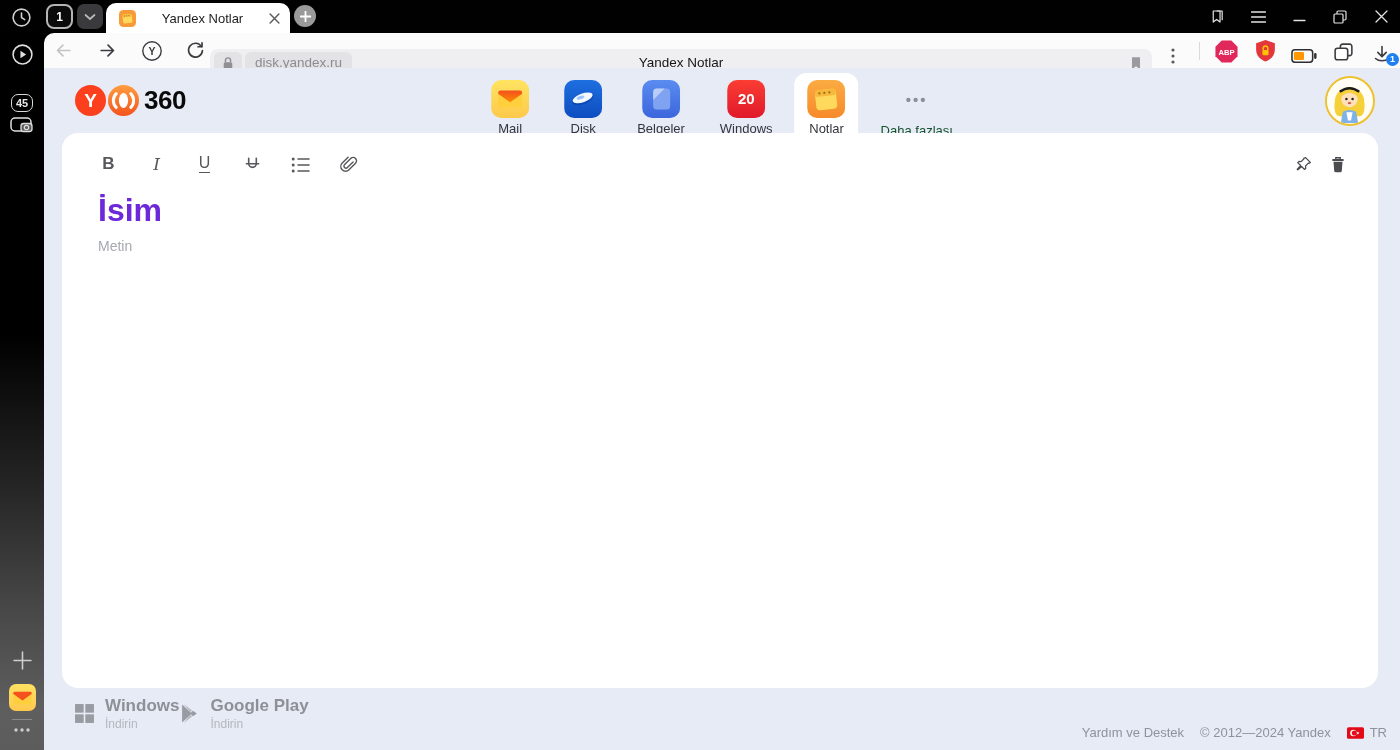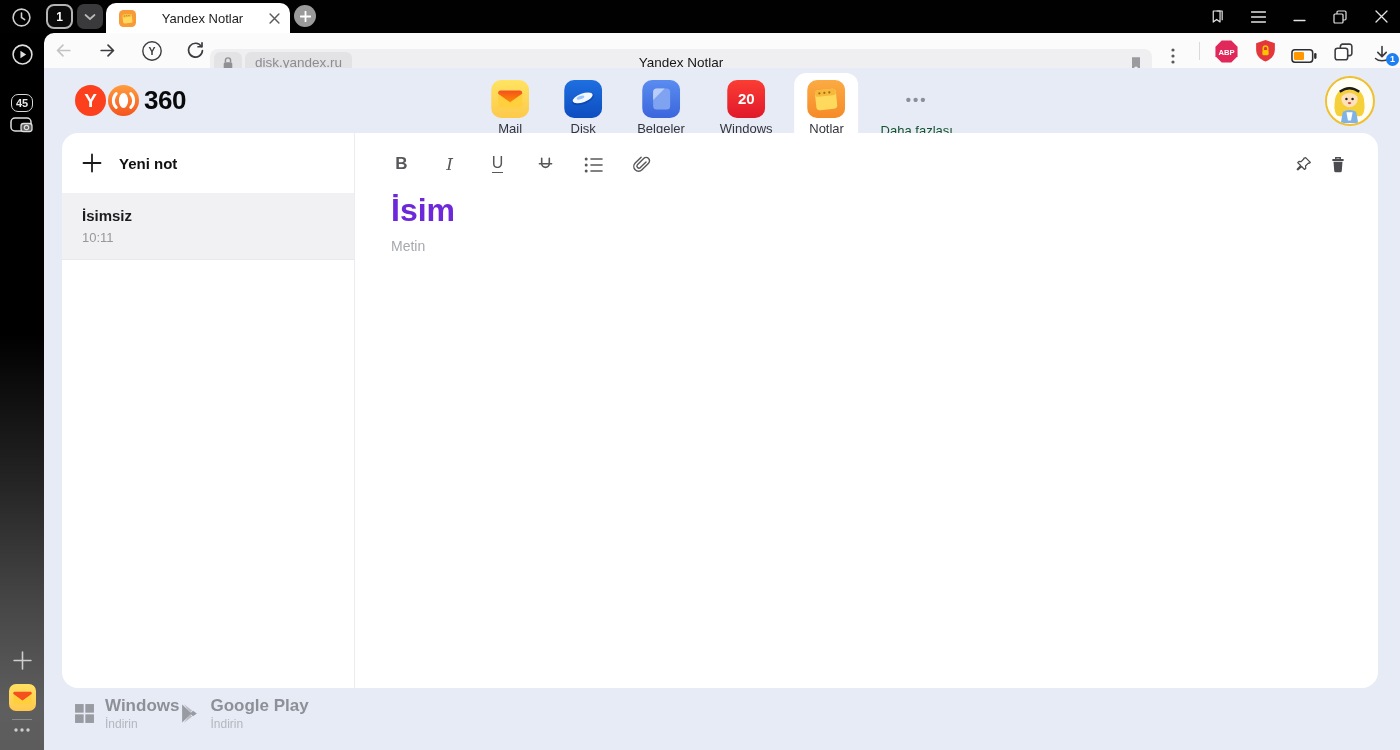--- a/index.html
+++ b/index.html
@@ -422,32 +422,20 @@
             <circle cx="25" cy="20.5" r="1.2" fill="#222"></circle>
           <ellipse cx="22" cy="24.5" rx="1.7" ry="1.1" fill="#d3503f"></ellipse>
           <path d="M13.5 44l2-11q6.5-3.5 13 0l2 11z" fill="#7fb3e8"></path>
           <path d="M19 33.5h6l-1.5 8h-3z" fill="#fff"></path>
           <path d="M10 22q-2 8 1 13M34 22q2 8-1 13" fill="none" stroke="#f5d039" stroke-width="4" stroke-linecap="round"></path>
         </svg>
       </div>
     </div>
 
     <div class="card">
-      <div class="notes-list">
-        <div class="new-note">
-          <svg width="20" height="20" viewBox="0 0 20 20">
-              <path d="M10 1.5v17M1.5 10h17" stroke="#1a1a1c" stroke-width="1.8" stroke-linecap="round"></path>
-            </svg>
-          <span class="new-note-label">Yeni not</span>
-        </div>
-        <div class="note-item">
-          <div class="note-title">İsimsiz</div>
-          <div class="note-time">10:11</div>
-        </div>
-      </div>
 
       <div class="editor">
         <div class="ed-toolbar">
           <span class="tool tool-b">B</span>
           <span class="tool tool-i">I</span>
           <span class="tool">
               <span class="tool-u">U</span>
             </span>
           <span class="tool">
             <svg width="19" height="19" viewBox="0 0 20 20">
@@ -507,16 +495,29 @@
               <path d="M3 1.5l9.2 8.5L3 18.5z" fill="#989ba1"></path>
               <path d="M13.3 7.3L17 10l-3.7 2.7L10.6 10z" fill="#989ba1"></path>
               <path d="M4.5 1l8 6.2-1.9 1.8zM4.5 19l8-6.2-1.9-1.8z" fill="#b9bcc2"></path>
             </svg>
           <span class="dl-text">
             <div class="dl-platform">Google Play</div>
             <div class="dl-action">İndirin</div>
           </span>
         </div>
       </div>
+      <div class="foot-right">
+        <span>Yardım ve Destek</span>
+        <span>© 2012—2024 Yandex</span>
+        <span class="locale">
+          <svg width="17" height="12" viewBox="0 0 16 11">
+              <rect width="16" height="11" rx="1.5" fill="#e30a17"></rect>
+              <circle cx="6" cy="5.5" r="3" fill="#fff"></circle>
+              <circle cx="6.9" cy="5.5" r="2.4" fill="#e30a17"></circle>
+              <polygon points="10.2,4.1 10.7,5.1 11.8,5.1 10.9,5.8 11.2,6.9 10.2,6.2 9.2,6.9 9.5,5.8 8.6,5.1 9.7,5.1" fill="#fff"></polygon>
+            </svg>
+          <span>TR</span>
+        </span>
+      </div>
     </div>
 
   </div>
 </div>
 
 </body></html>

